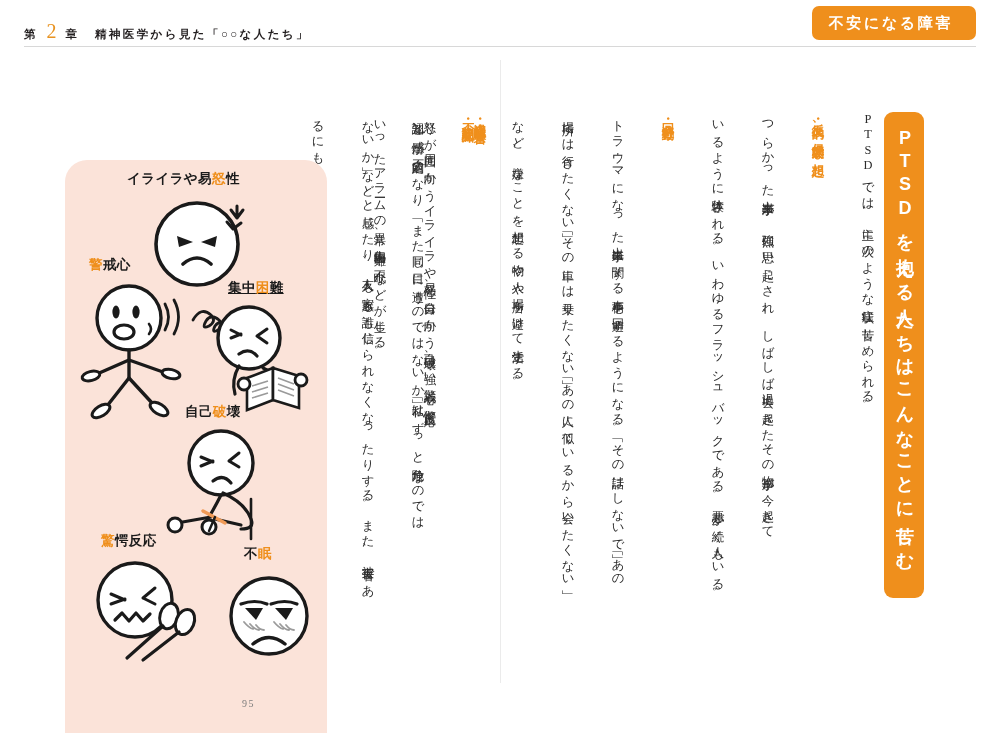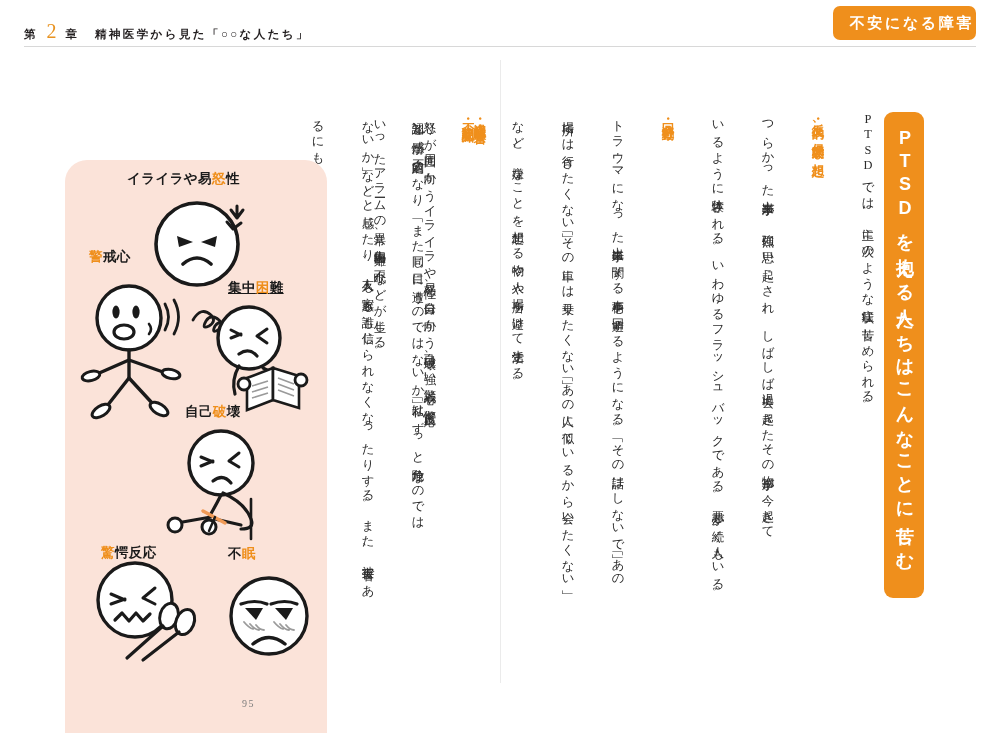--- a/index.html
+++ b/index.html
@@ -56,21 +56,21 @@
   }
 
   
   .section-badge {
     position: absolute;
     right: 24px;
     top: 6px;
     background: #ef8f1c;
     color: #ffffff;
     border-radius: 7px;
-    padding: 9px 2px 10px 17px;
+    padding: 9px 23px 10px 17px;
     font-size: 15px;
     font-weight: 700;
     letter-spacing: 2.6px;
     line-height: 1;
     white-space: nowrap;
   }
 
   
   .gutter {
     position: absolute;
@@ -189,25 +189,25 @@
     position: absolute;
     font-size: 13.5px;
     font-weight: 700;
     color: #1a1a1a;
     white-space: nowrap;
     letter-spacing: 0.4px;
   }
   .ilabel .hl { color: #ef8f1c; }
 
   .lbl-irritable { left: 62px;  top: 10px; }
-  .lbl-vigilance { left: 24px;  top: 88px; }
+  .lbl-vigilance { left: 24px;  top: 96px; }
   .lbl-concentr  { left: 163px; top: 119px; text-decoration: underline; }
   .lbl-selfharm  { left: 120px; top: 243px; text-align: center; }
-  .lbl-startle   { left: 36px;  top: 384px; }
-  .lbl-insomnia  { left: 163px; top: 385px; text-align: right; }
+  .lbl-startle   { left: 36px;  top: 372px; }
+  .lbl-insomnia  { left: 179px; top: 385px; text-align: right; }
 
   .fig { position: absolute; }
   .fig svg { display: block; overflow: visible; }
 
   .f-irritable { left: 84px;  top: 32px;  }
   .f-vigilance { left: 14px;  top: 122px; }
   .f-concentr  { left: 122px; top: 136px; }
   .f-selfharm  { left: 100px; top: 265px; }
   .f-startle   { left: 22px;  top: 398px; }
   .f-insomnia  { left: 160px; top: 410px; }

